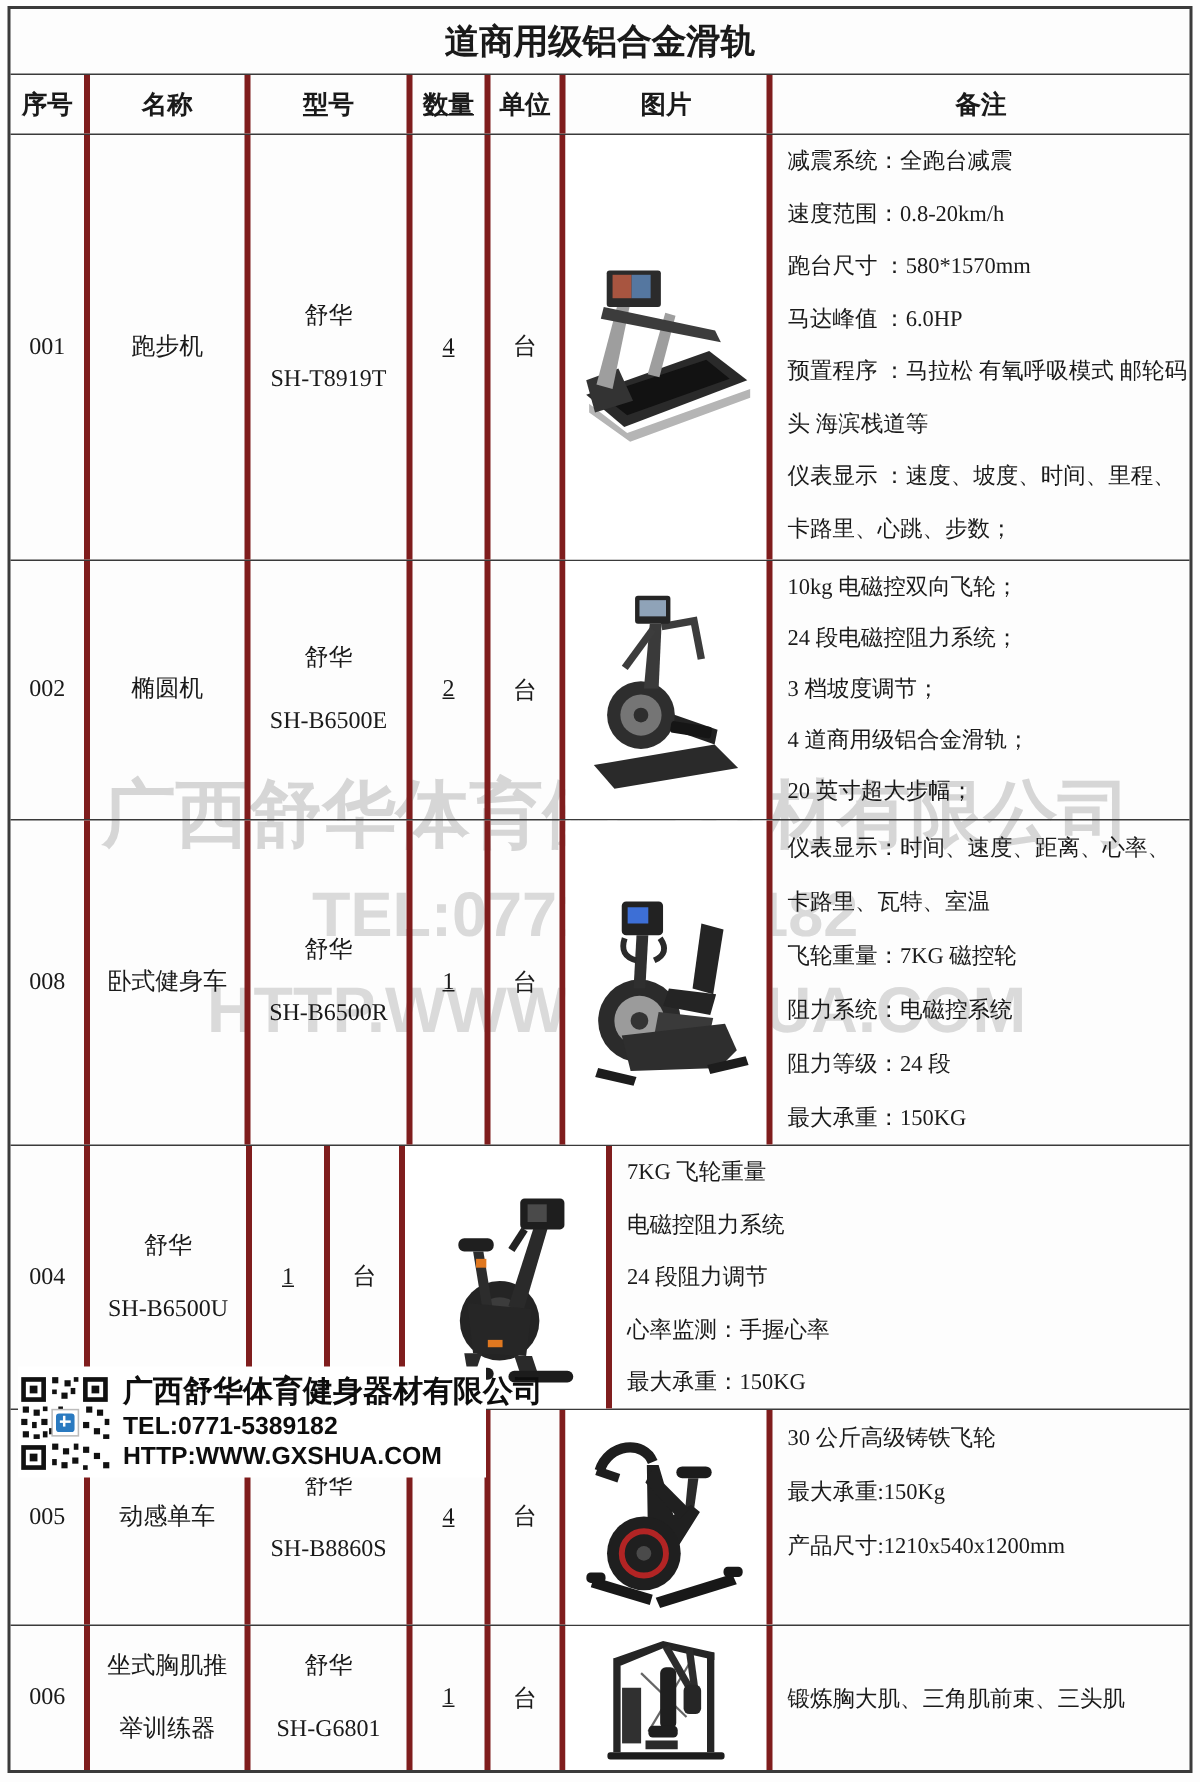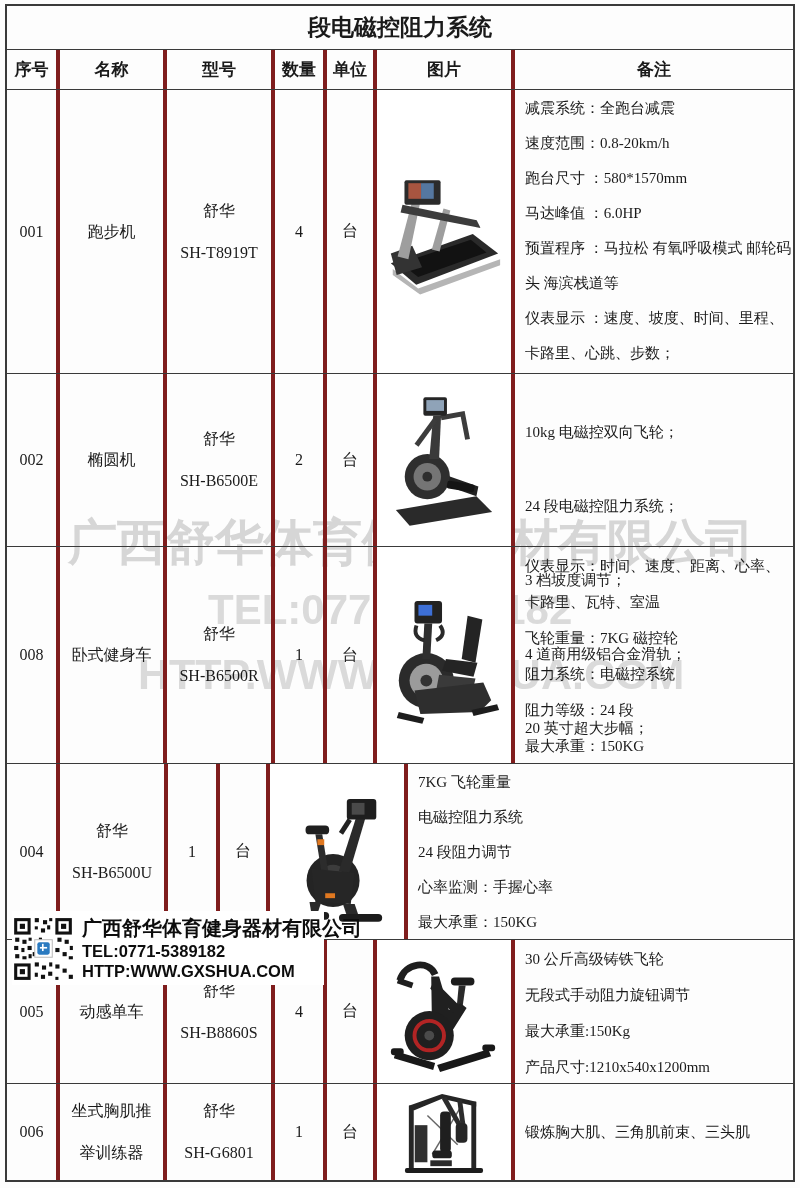--- a/index.html
+++ b/index.html
@@ -15,34 +15,34 @@
   .wm2{left:208px;top:586px;font-size:42px;color:#dadada;}
   .wm3{left:138px;top:650px;font-size:43px;color:#dadada;}
   
   .tbl{position:absolute;left:5px;top:4px;width:790px;z-index:2;
     border:2px solid #3a3a3a;box-sizing:border-box;background:transparent;}
   .tr{display:flex;border-bottom:1px solid #3a3a3a;box-sizing:border-box;}
   .tr:last-child{border-bottom:none;}
   .td{border-right:4px solid #7f1d1d;box-sizing:border-box;display:flex;
     align-items:center;justify-content:center;text-align:center;flex-direction:column;}
   .td:last-child{border-right:none;}
-  .c0{width:53px;} .c1{width:107px;} .c2{width:108px;} .c3{width:52px;}
+  .c0{width:53px;} .c1{width:107px;} .c2{width:108px;} .c3{width:52px;text-decoration:underline;}
   .c4{width:50px;} .c5{width:138px;} .c6{flex:1;}
   .title-row{height:44px;}
   .title-cell{width:100%;display:flex;align-items:center;justify-content:center;
     font-family:"Liberation Sans","DejaVu Sans",sans-serif;font-weight:bold;font-size:23px;}
   .head-row{height:40px;font-weight:bold;font-size:17px;}
   .cell-lines{display:flex;flex-direction:column;justify-content:center;align-items:center;}
   .cell-lines div{line-height:42px;}
   .num{font-size:16px;}
   .name-cell,.model-cell{font-size:16px;}
   .remarks{align-items:flex-start;justify-content:flex-start;text-align:left;
     padding:1px 1px 0 10px;font-size:15px;}
   .remarks div{width:100%;}
-  .lh34 div{line-height:34px;margin-top:40px;} .lh35 div{line-height:35px;} .lh36 div{line-height:36px;}
+  .lh34 div{line-height:34px;} .lh35 div{line-height:35px;} .lh36 div{line-height:36px;}
   .rem-center{justify-content:center;}
   .photo{background:#fff;}
   .photo svg{display:block;}
   
   .stamp{position:absolute;left:12px;top:911px;width:312px;height:74px;background:#fff;
     z-index:3;display:flex;align-items:center;}
   .stamp-qr{width:62px;height:68px;flex:0 0 62px;margin-top:2px;}
   .stamp-text{margin-left:8px;font-family:"Liberation Sans","DejaVu Sans",sans-serif;
     font-weight:bold;color:#0d0d0d;white-space:nowrap;}
   .stamp-company{font-size:20px;line-height:25px;}
@@ -51,21 +51,21 @@
 </head>
 <body>
 
 <div class="watermark wm1">广西舒华体育健身器材有限公司</div>
 <div class="watermark wm2">TEL:0771-5389182</div>
 <div class="watermark wm3">HTTP.WWW.GXSHUA.COM</div>
 
 <div class="tbl">
 
   <div class="tr title-row">
-    <div class="title-cell">段电磁控阻力系统</div>
+    <div class="title-cell">道商用级铝合金滑轨</div>
   </div>
 
   <div class="tr head-row">
     <div class="td c0">序号</div>
     <div class="td c1">名称</div>
     <div class="td c2">型号</div>
     <div class="td c3">数量</div>
     <div class="td c4">单位</div>
     <div class="td c5">图片</div>
     <div class="td c6">备注</div>
@@ -237,21 +237,20 @@
         <circle cx="44" cy="88" r="15" fill="none" stroke="#b22424" stroke-width="4"></circle>
         <circle cx="44" cy="88" r="5" fill="#4a4a4a"></circle>
         <polygon points="10,104 50,116 48,123 8,111" fill="#181818"></polygon>
         <polygon points="52,118 104,102 107,109 55,125" fill="#181818"></polygon>
         <rect x="5" y="101" width="13" height="7" rx="3" fill="#181818"></rect>
         <rect x="98" y="97" width="13" height="7" rx="3" fill="#181818"></rect>
       </svg>
     </div>
     <div class="td c6 remarks lh36">
         <div>30 公斤高级铸铁飞轮</div>
-        <div>无段式手动阻力旋钮调节</div>
         <div>最大承重:150Kg</div>
         <div>产品尺寸:1210x540x1200mm</div>
       </div>
   </div>
 
   <div class="tr" style="height:96px">
     <div class="td c0 num">006</div>
     <div class="td c1 name-cell cell-lines">
         <div>坐式胸肌推</div>
         <div>举训练器</div>

